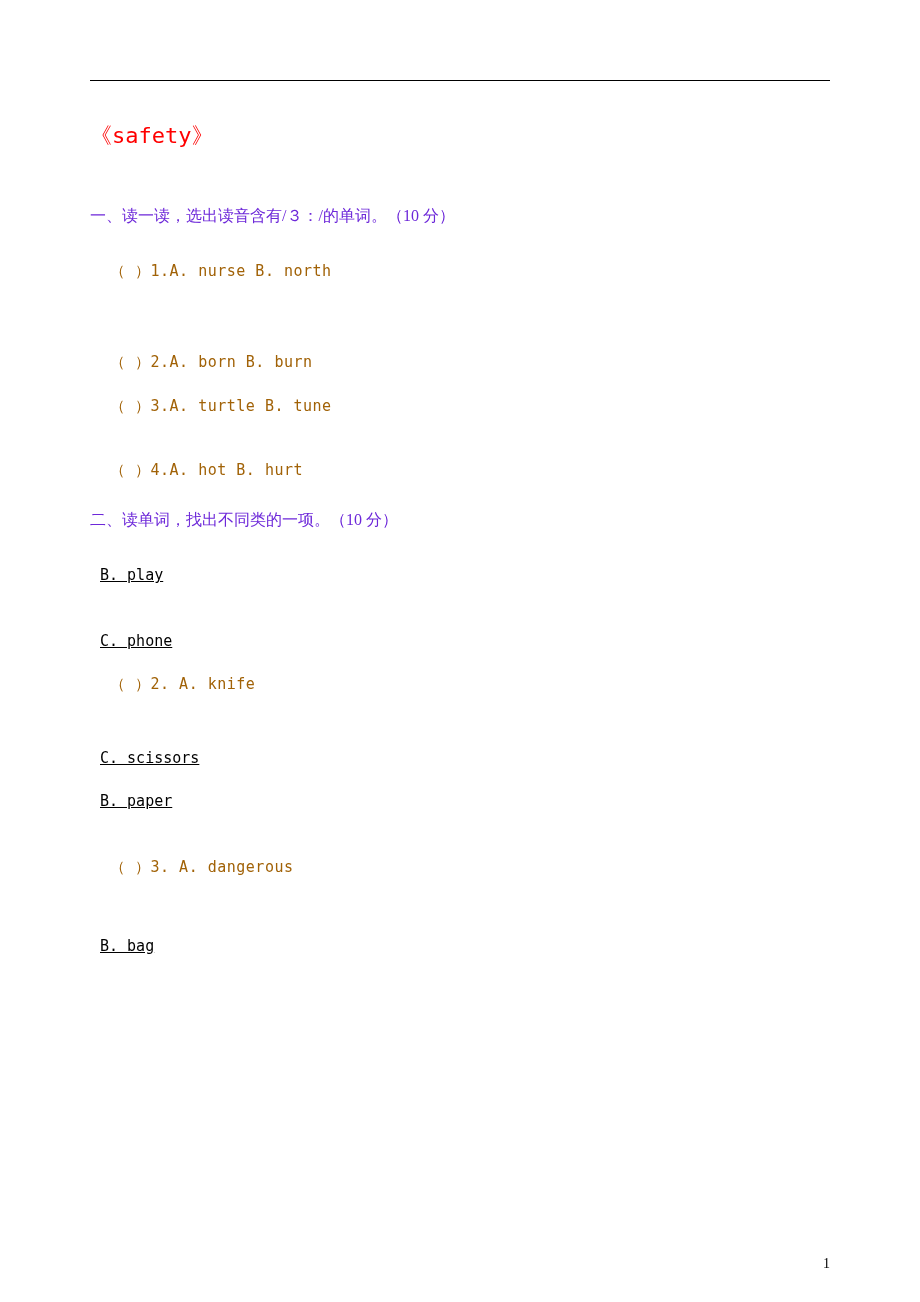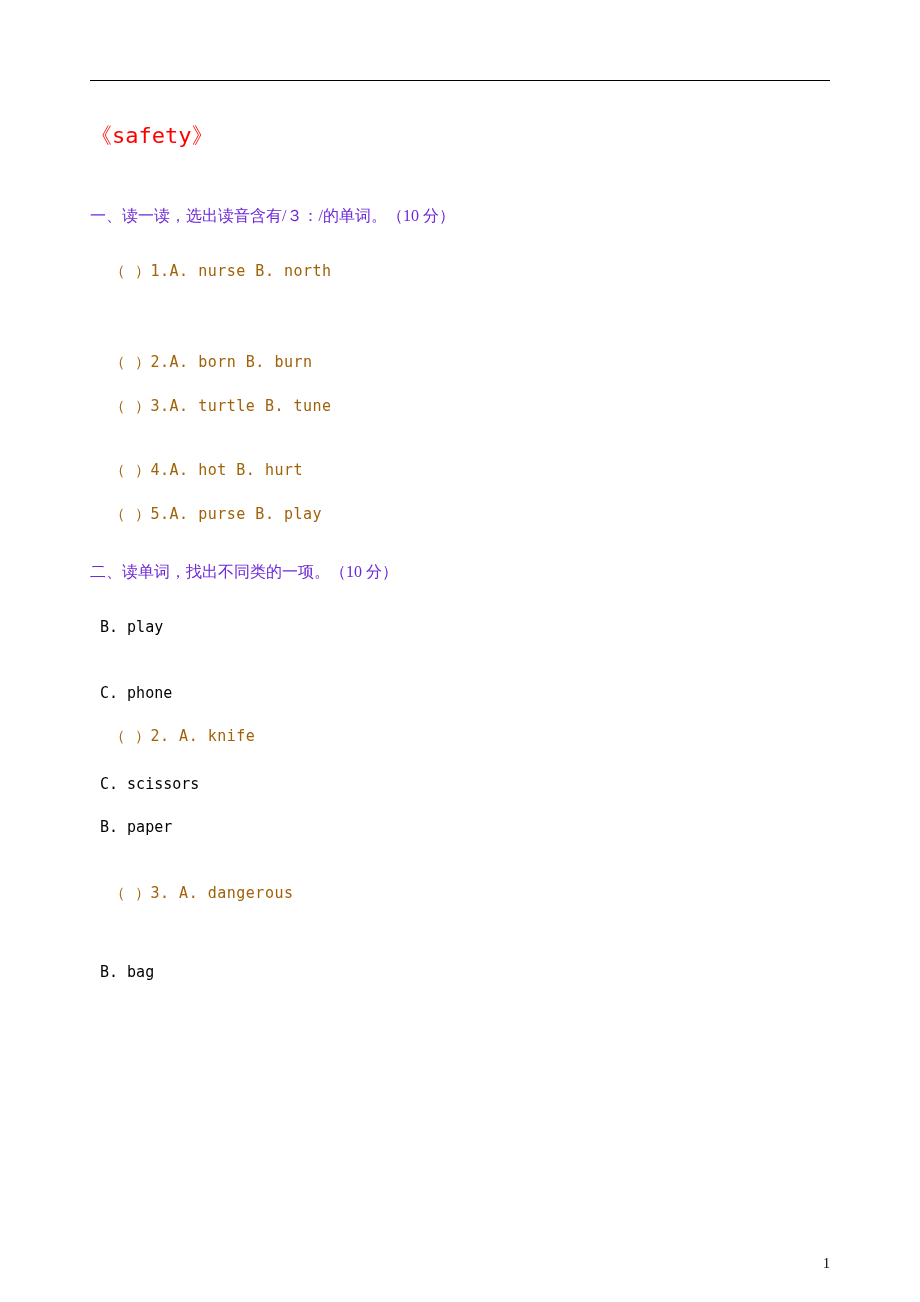--- a/index.html
+++ b/index.html
@@ -49,20 +49,21 @@
     }
     .question-line.medium {
       margin-bottom: 38px;
     }
     .option-line {
       font-size: 15px;
       color: #000;
       margin-bottom: 48px;
       margin-left: 10px;
       font-family: "SimSun", "宋体", monospace;
+      text-decoration: underline;
     }
     .option-line.tight {
       margin-bottom: 25px;
     }
     .page-number {
       position: absolute;
       bottom: 30px;
       right: 90px;
       font-size: 14px;
       color: #000;
@@ -78,30 +79,29 @@
 
 <h1 class="title">《safety》</h1>
 
 <div class="section1">
   <h2 class="section-heading">一、读一读，选出读音含有/３：/的单词。（10 分）</h2>
 
   <p class="question-line" style="margin-bottom:72px;">（ ）1.A. nurse       B. north</p>
   <p class="question-line tight">（ ）2.A. born      B. burn</p>
   <p class="question-line">（ ）3.A. turtle       B. tune</p>
   <p class="question-line tight">（ ）4.A. hot      B. hurt</p>
-  <p class="question-line medium">（ ）5.A. purse       B. play</p>
 </div>
 
 <div class="section2">
   <h2 class="section-heading">二、读单词，找出不同类的一项。（10 分）</h2>
 
   <p class="option-line">B. play</p>
   <p class="option-line tight">C. phone</p>
 
-  <p class="question-line" style="margin-bottom:29px;">（ ）2. A. knife</p>
+  <p class="question-line" style="margin-bottom:55px;">（ ）2. A. knife</p>
   <p class="option-line tight">C. scissors</p>
   <p class="option-line">B. paper</p>
 
   <p class="question-line" style="margin-bottom:60px;">（ ）3. A. dangerous</p>
   <p class="option-line">B. bag</p>
 </div>
 
 <div class="page-number">1</div>
 
 </body></html>

